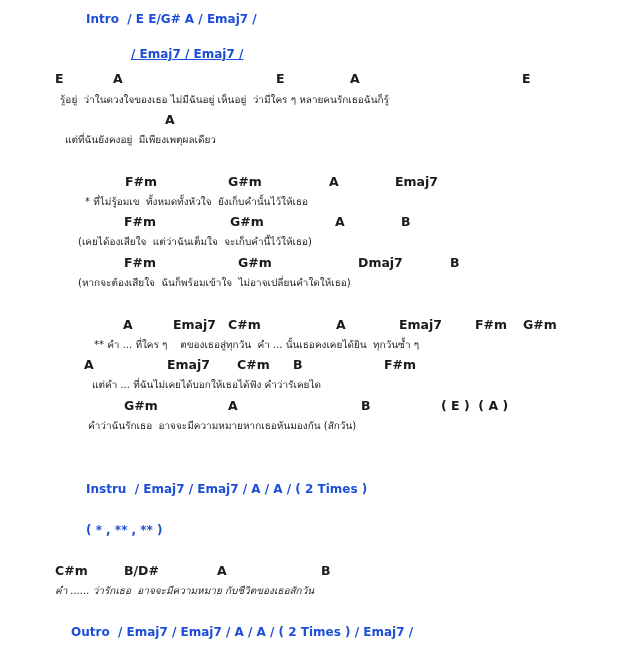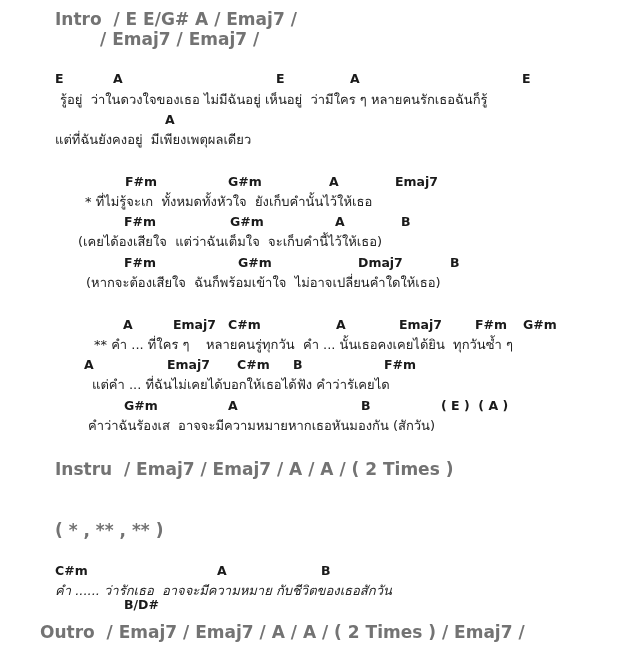--- a/index.html
+++ b/index.html
@@ -1,93 +1,93 @@
 <!DOCTYPE html>
 <html><head>
 <meta charset="utf-8">
 <style>
   html, body { margin: 0; padding: 0; background: #ffffff; }
   body { width: 620px; height: 650px; position: relative; overflow: hidden;
          font-family: "DejaVu Sans", "Liberation Sans", sans-serif; color: #111; }
   .ln { position: absolute; white-space: pre; line-height: 16px; }
-  .b { font-weight: bold; font-size: 17px; color: #737373; }
-  .t { font-size: 13px; color: #222; }
+  .b { font-weight: bold; font-size: 12px; color: #1d4ed8; margin-left: 31px; }
+  .t { font-size: 10px; color: #222; }
   .chord { position: absolute; white-space: pre; font-weight: bold; font-size: 12.5px; color: #1a1a1a; line-height: 16px; }
 </style>
 </head>
 <body>
 
 <div class="ln b" style="left:55px; top:11px;">Intro  / E E/G# A / Emaj7 /</div>
-<div class="ln b" style="left:100px; top:31px;">/ Emaj7 / Emaj7 /</div>
+<div class="ln b" style="left:100px; top:46px;text-decoration:underline;">/ Emaj7 / Emaj7 /</div>
 
 <div style="position:absolute; left:0; top:71px; width:620px; height:16px;">
     <span class="chord" style="left: 55px; top: 0px;">E</span>
     <span class="chord" style="left: 113px; top: 0px;">A</span>
     <span class="chord" style="left: 276px; top: 0px;">E</span>
     <span class="chord" style="left: 350px; top: 0px;">A</span>
     <span class="chord" style="left: 522px; top: 0px;">E</span>
   </div>
 <div class="ln t" style="left:60px; top:92px;">รู้อยู่  ว่าในดวงใจของเธอ ไม่มีฉันอยู่ เห็นอยู่  ว่ามีใคร ๆ หลายคนรักเธอฉันก็รู้</div>
 <div style="position:absolute; left:0; top:112px; width:620px; height:16px;">
     <span class="chord" style="left: 165px; top: 0px;">A</span>
   </div>
-<div class="ln t" style="left:55px; top:132px;">แต่ที่ฉันยังคงอยู่  มีเพียงเพตุผลเดียว</div>
+<div class="ln t" style="left:65px; top:132px;">แต่ที่ฉันยังคงอยู่  มีเพียงเพตุผลเดียว</div>
 
 <div style="position:absolute; left:0; top:174px; width:620px; height:16px;">
     <span class="chord" style="left: 125px; top: 0px;">F#m</span>
     <span class="chord" style="left: 228px; top: 0px;">G#m</span>
     <span class="chord" style="left: 329px; top: 0px;">A</span>
     <span class="chord" style="left: 395px; top: 0px;">Emaj7</span>
   </div>
-<div class="ln t" style="left:85px; top:194px;">* ที่ไม่รู้จะเก  ทั้งหมดทั้งหัวใจ  ยังเก็บคำนั้นไว้ให้เธอ</div>
+<div class="ln t" style="left:85px; top:194px;">* ที่ไม่รู้อมเข  ทั้งหมดทั้งหัวใจ  ยังเก็บคำนั้นไว้ให้เธอ</div>
 <div style="position:absolute; left:0; top:214px; width:620px; height:16px;">
     <span class="chord" style="left: 124px; top: 0px;">F#m</span>
     <span class="chord" style="left: 230px; top: 0px;">G#m</span>
     <span class="chord" style="left: 335px; top: 0px;">A</span>
     <span class="chord" style="left: 401px; top: 0px;">B</span>
   </div>
 <div class="ln t" style="left:78px; top:234px;">(เคยได้องเสียใจ  แต่ว่าฉันเต็มใจ  จะเก็บคำนี้ไว้ให้เธอ)</div>
 <div style="position:absolute; left:0; top:255px; width:620px; height:16px;">
     <span class="chord" style="left: 124px; top: 0px;">F#m</span>
     <span class="chord" style="left: 238px; top: 0px;">G#m</span>
     <span class="chord" style="left: 358px; top: 0px;">Dmaj7</span>
     <span class="chord" style="left: 450px; top: 0px;">B</span>
   </div>
-<div class="ln t" style="left:86px; top:275px;">(หากจะต้องเสียใจ  ฉันก็พร้อมเข้าใจ  ไม่อาจเปลี่ยนคำใดให้เธอ)</div>
+<div class="ln t" style="left:78px; top:275px;">(หากจะต้องเสียใจ  ฉันก็พร้อมเข้าใจ  ไม่อาจเปลี่ยนคำใดให้เธอ)</div>
 
 <div style="position:absolute; left:0; top:317px; width:620px; height:16px;">
     <span class="chord" style="left: 123px; top: 0px;">A</span>
     <span class="chord" style="left: 173px; top: 0px;">Emaj7</span>
     <span class="chord" style="left: 228px; top: 0px;">C#m</span>
     <span class="chord" style="left: 336px; top: 0px;">A</span>
     <span class="chord" style="left: 399px; top: 0px;">Emaj7</span>
     <span class="chord" style="left: 475px; top: 0px;">F#m</span>
     <span class="chord" style="left: 523px; top: 0px;">G#m</span>
   </div>
-<div class="ln t" style="left:94px; top:337px;">** คำ ... ที่ใคร ๆ    หลายคนรู่ทุกวัน  คำ ... นั้นเธอคงเคยได้ยิน  ทุกวันซ้ำ ๆ</div>
+<div class="ln t" style="left:94px; top:337px;">** คำ ... ที่ใคร ๆ    ตของเธอสู่ทุกวัน  คำ ... นั้นเธอคงเคยได้ยิน  ทุกวันซ้ำ ๆ</div>
 <div style="position:absolute; left:0; top:357px; width:620px; height:16px;">
     <span class="chord" style="left: 84px; top: 0px;">A</span>
     <span class="chord" style="left: 167px; top: 0px;">Emaj7</span>
     <span class="chord" style="left: 237px; top: 0px;">C#m</span>
     <span class="chord" style="left: 293px; top: 0px;">B</span>
     <span class="chord" style="left: 384px; top: 0px;">F#m</span>
   </div>
 <div class="ln t" style="left:92px; top:377px;">แต่คำ ... ที่ฉันไม่เคยได้บอกให้เธอได้ฟัง คำว่ารัเคยได</div>
 <div style="position:absolute; left:0; top:398px; width:620px; height:16px;">
     <span class="chord" style="left: 124px; top: 0px;">G#m</span>
     <span class="chord" style="left: 228px; top: 0px;">A</span>
     <span class="chord" style="left: 361px; top: 0px;">B</span>
     <span class="chord" style="left: 441px; top: 0px;">( E )  ( A )</span>
   </div>
-<div class="ln t" style="left:88px; top:418px;">คำว่าฉันรัองเส  อาจจะมีความหมายหากเธอหันมองกัน (สักวัน)</div>
+<div class="ln t" style="left:88px; top:418px;">คำว่าฉันรักเธอ  อาจจะมีความหมายหากเธอหันมองกัน (สักวัน)</div>
 
-<div class="ln b" style="left:55px; top:461px;">Instru  / Emaj7 / Emaj7 / A / A / ( 2 Times )</div>
+<div class="ln b" style="left:55px; top:481px;">Instru  / Emaj7 / Emaj7 / A / A / ( 2 Times )</div>
 <div class="ln b" style="left:55px; top:522px;">( * , ** , ** )</div>
 
 <div style="position:absolute; left:0; top:563px; width:620px; height:16px;">
     <span class="chord" style="left: 55px; top: 0px;">C#m</span>
-    <span class="chord" style="left: 124px; top: 0px; margin-top: 34px;">B/D#</span>
+    <span class="chord" style="left: 124px; top: 0px;">B/D#</span>
     <span class="chord" style="left: 217px; top: 0px;">A</span>
     <span class="chord" style="left: 321px; top: 0px;">B</span>
   </div>
 <div class="ln t" style="left:55px; top:583px;font-style:italic;">คำ ...... ว่ารักเธอ  อาจจะมีความหมาย กับชีวิตของเธอสักวัน</div>
 
 <div class="ln b" style="left:40px; top:624px;">Outro  / Emaj7 / Emaj7 / A / A / ( 2 Times ) / Emaj7 /</div>
 
 </body></html>

